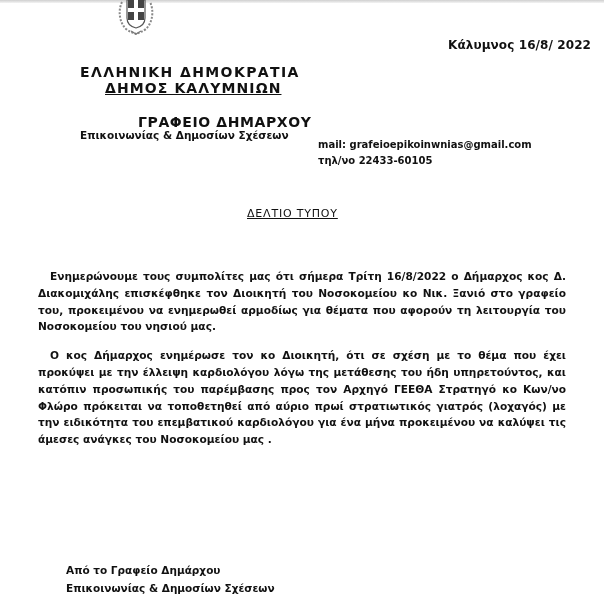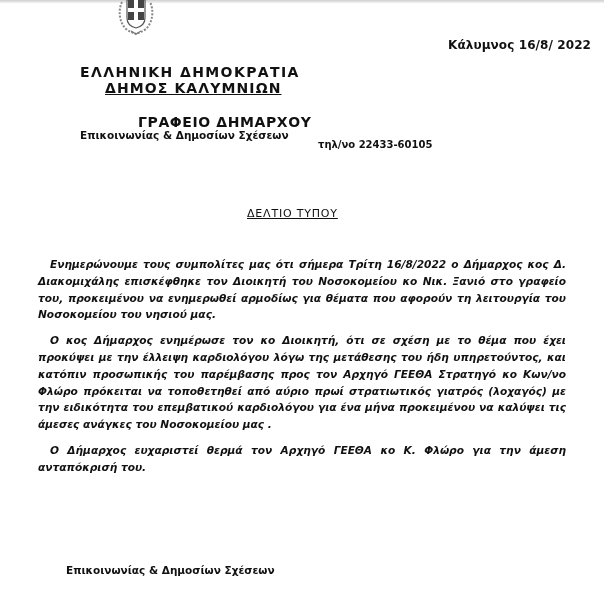--- a/index.html
+++ b/index.html
@@ -62,23 +62,22 @@
     .body-text {
       position: absolute;
       left: 38px; top: 256px;
       width: 528px;
       font-size: 10.6px;
       font-weight: bold;
       line-height: 16.8px;
       text-align: justify;
     }
     .body-text p {
-      margin: 0 0 9px 0;
+      margin: 12px 0 9px 0;
       text-indent: 12px;
-      font-style: italic;
     }
     .sign {
       position: absolute;
       left: 66px; top: 561px;
       font-size: 10.5px;
       font-weight: bold;
       line-height: 18px;
     }
   </style>
 </head>
@@ -98,26 +97,27 @@
 </div>
 
 <div class="date">Κάλυμνος 16/8/ 2022</div>
 
 <div class="hdr l1">ΕΛΛΗΝΙΚΗ ΔΗΜΟΚΡΑΤΙΑ</div>
 <div class="hdr l2">ΔΗΜΟΣ ΚΑΛΥΜΝΙΩΝ</div>
 <div class="hdr l3">ΓΡΑΦΕΙΟ ΔΗΜΑΡΧΟΥ</div>
 <div class="hdr l4">Επικοινωνίας &amp; Δημοσίων Σχέσεων</div>
 
 <div class="contact">
+  <div>mail: grafeioepikoinwnias@gmail.com</div>
   <div>τηλ/νο 22433-60105</div>
 </div>
 
 <div class="title">ΔΕΛΤΙΟ ΤΥΠΟΥ</div>
 
 <div class="body-text">
   <p>Ενημερώνουμε τους συμπολίτες μας ότι σήμερα Τρίτη 16/8/2022 ο Δήμαρχος κος Δ. Διακομιχάλης επισκέφθηκε τον Διοικητή του Νοσοκομείου κο Νικ. Ξανιό στο γραφείο του, προκειμένου να ενημερωθεί αρμοδίως για θέματα που αφορούν τη λειτουργία του Νοσοκομείου του νησιού μας.</p>
   <p>Ο κος Δήμαρχος ενημέρωσε τον κο Διοικητή, ότι σε σχέση με το θέμα που έχει προκύψει με την έλλειψη καρδιολόγου λόγω της μετάθεσης του ήδη υπηρετούντος, και κατόπιν προσωπικής του παρέμβασης προς τον Αρχηγό ΓΕΕΘΑ Στρατηγό κο Κων/νο Φλώρο πρόκειται να τοποθετηθεί από αύριο πρωί στρατιωτικός γιατρός (λοχαγός) με την ειδικότητα του επεμβατικού καρδιολόγου για ένα μήνα προκειμένου να καλύψει τις άμεσες ανάγκες του Νοσοκομείου μας .</p>
-  <p>Ο Δήμαρχος ευχαριστεί θερμά τον Αρχηγό ΓΕΕΘΑ κο Κ. Φλώρο για την άμεση ανταπόκρισή του.</p>
 </div>
 
 <div class="sign">
+  <div>Από το Γραφείο Δημάρχου</div>
   <div>Επικοινωνίας &amp; Δημοσίων Σχέσεων</div>
 </div>
 
 </body></html>

